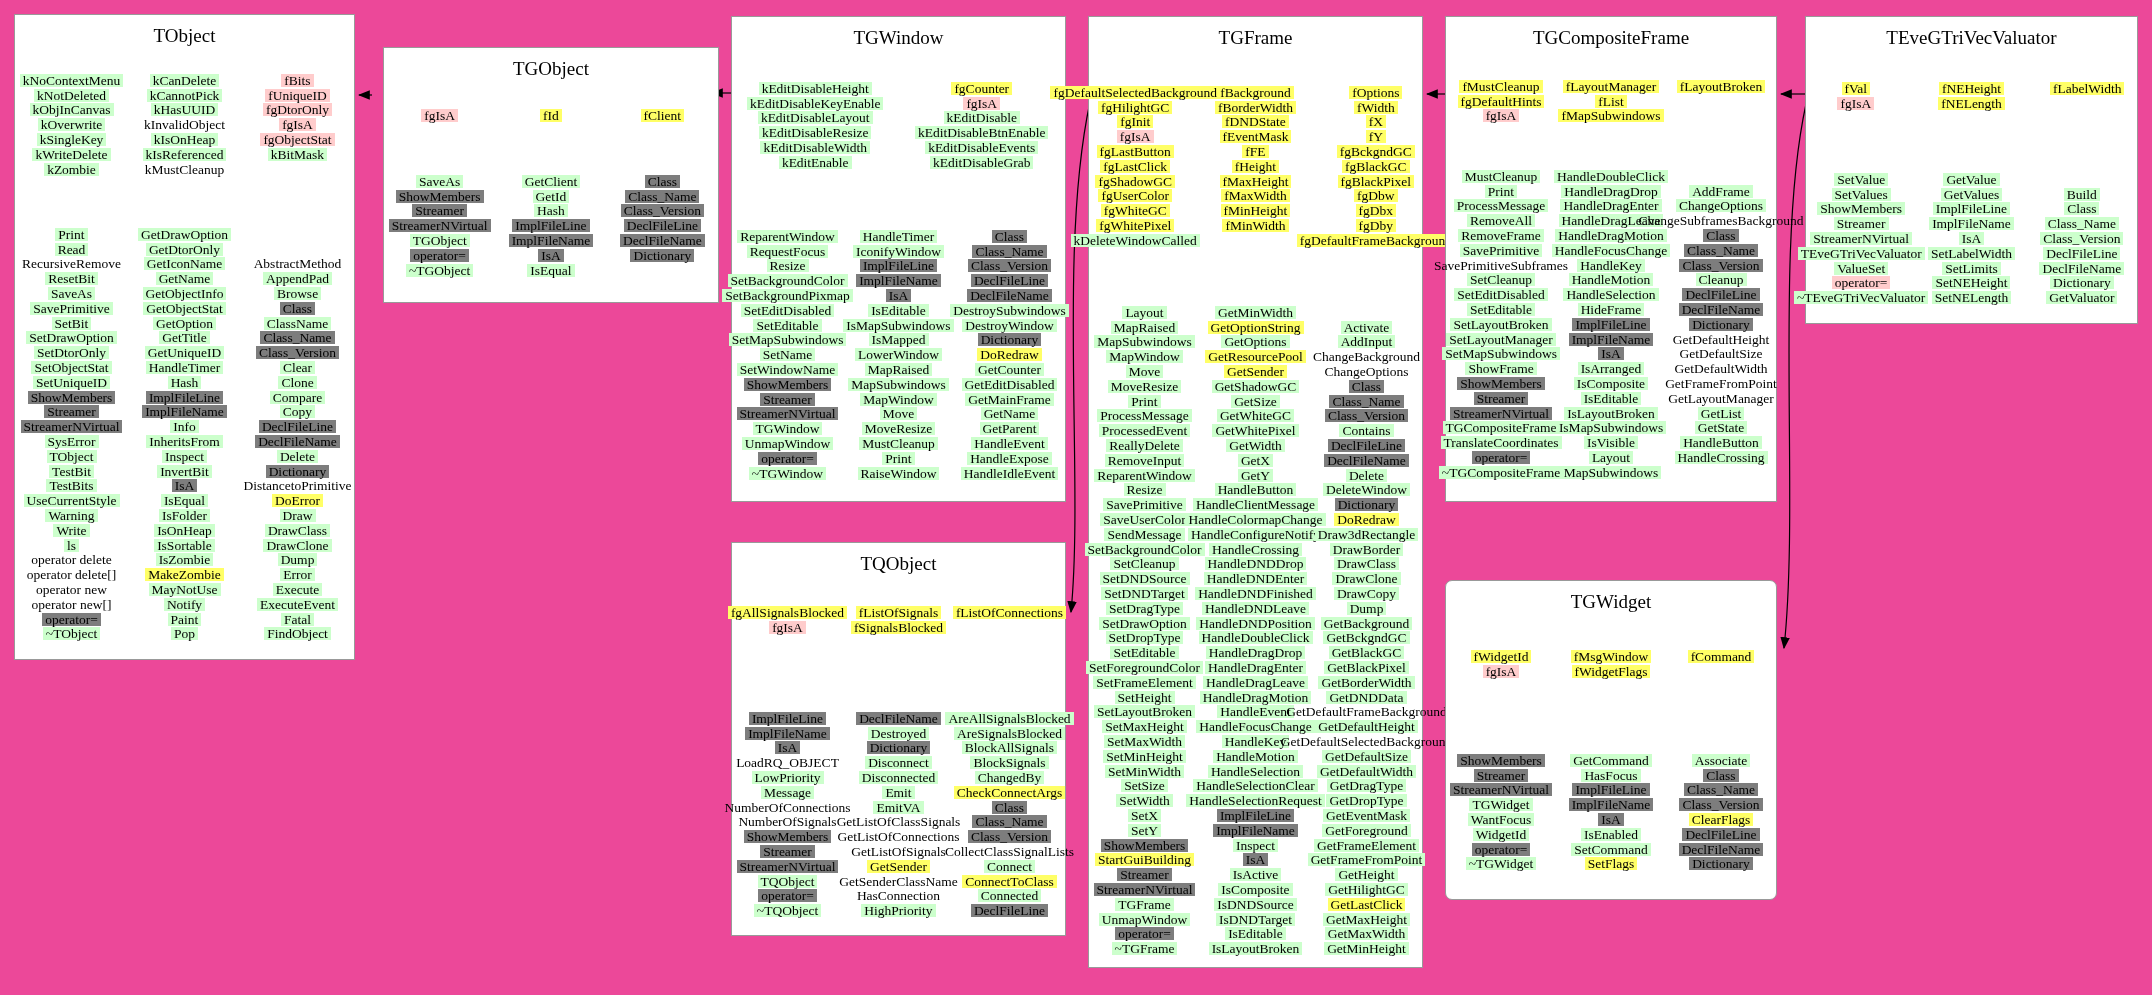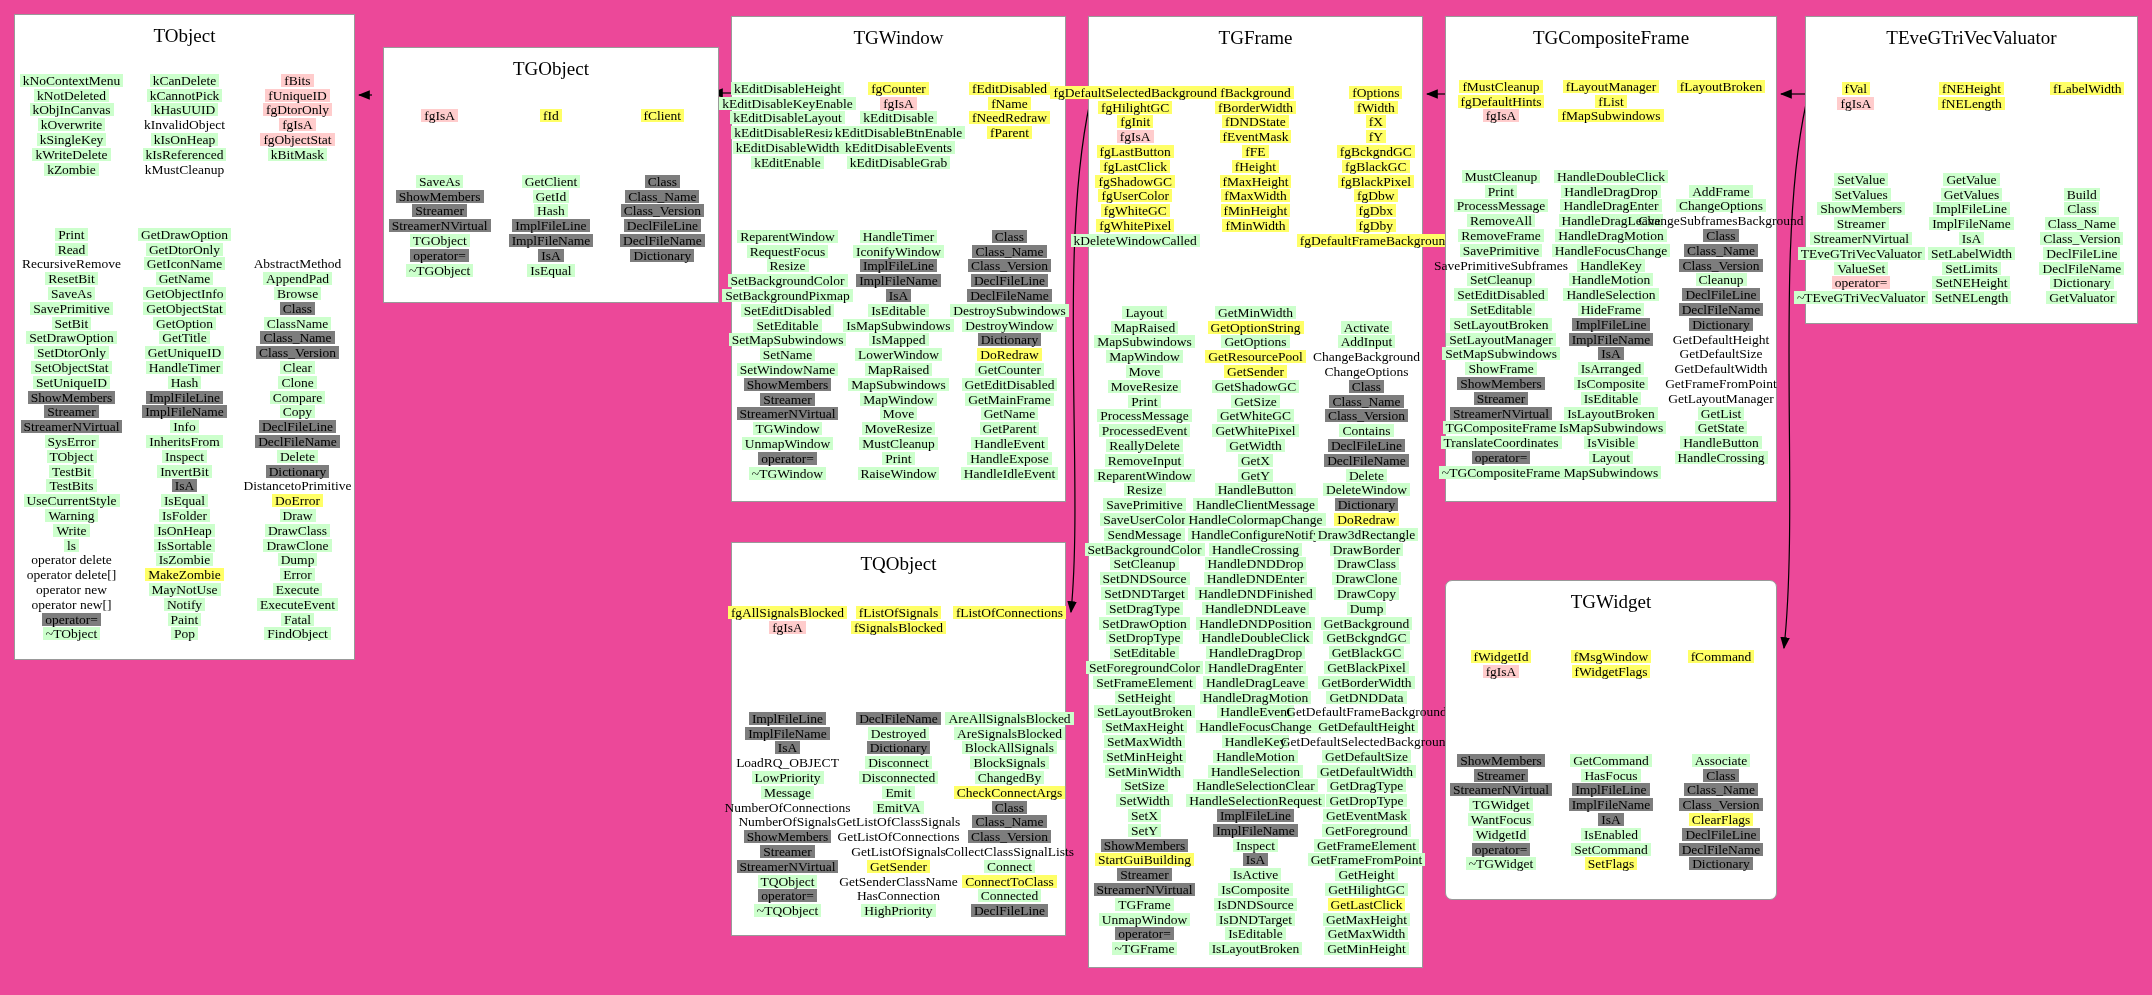--- a/index.html
+++ b/index.html
@@ -489,34 +489,20 @@
           <div class="row">
             <span class="chip cg">kEditDisableBtnEnable</span>
           </div>
           <div class="row">
             <span class="chip cg">kEditDisableEvents</span>
           </div>
           <div class="row">
             <span class="chip cg">kEditDisableGrab</span>
           </div>
         </div>
-        <div class="col">
-          <div class="row">
-            <span class="chip cy">fEditDisabled</span>
-          </div>
-          <div class="row">
-            <span class="chip cy">fName</span>
-          </div>
-          <div class="row">
-            <span class="chip cy">fNeedRedraw</span>
-          </div>
-          <div class="row">
-            <span class="chip cy">fParent</span>
-          </div>
-        </div>
       </div>
       <div class="section" style="top: 212px;">
         <div class="col">
           <div class="row">
             <span class="chip cg">ReparentWindow</span>
           </div>
           <div class="row">
             <span class="chip cg">RequestFocus</span>
           </div>
           <div class="row">

